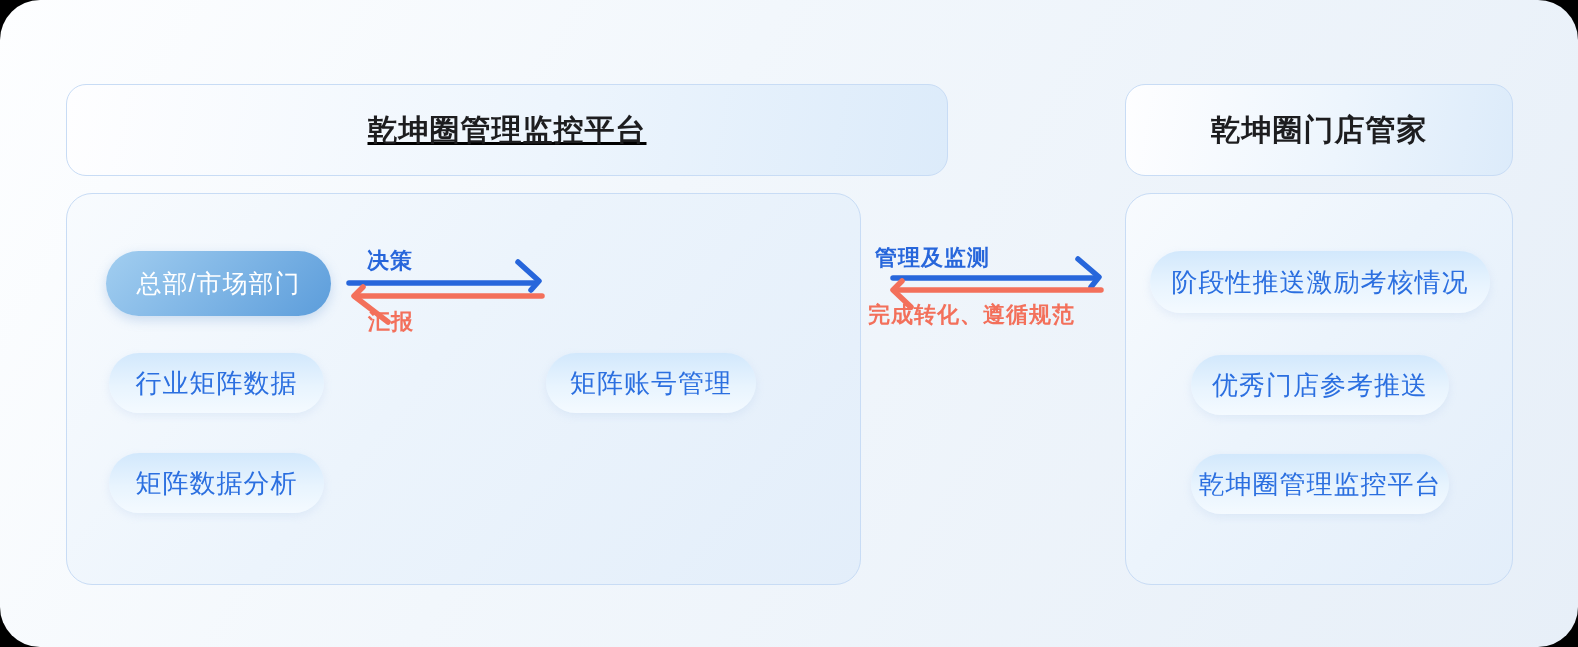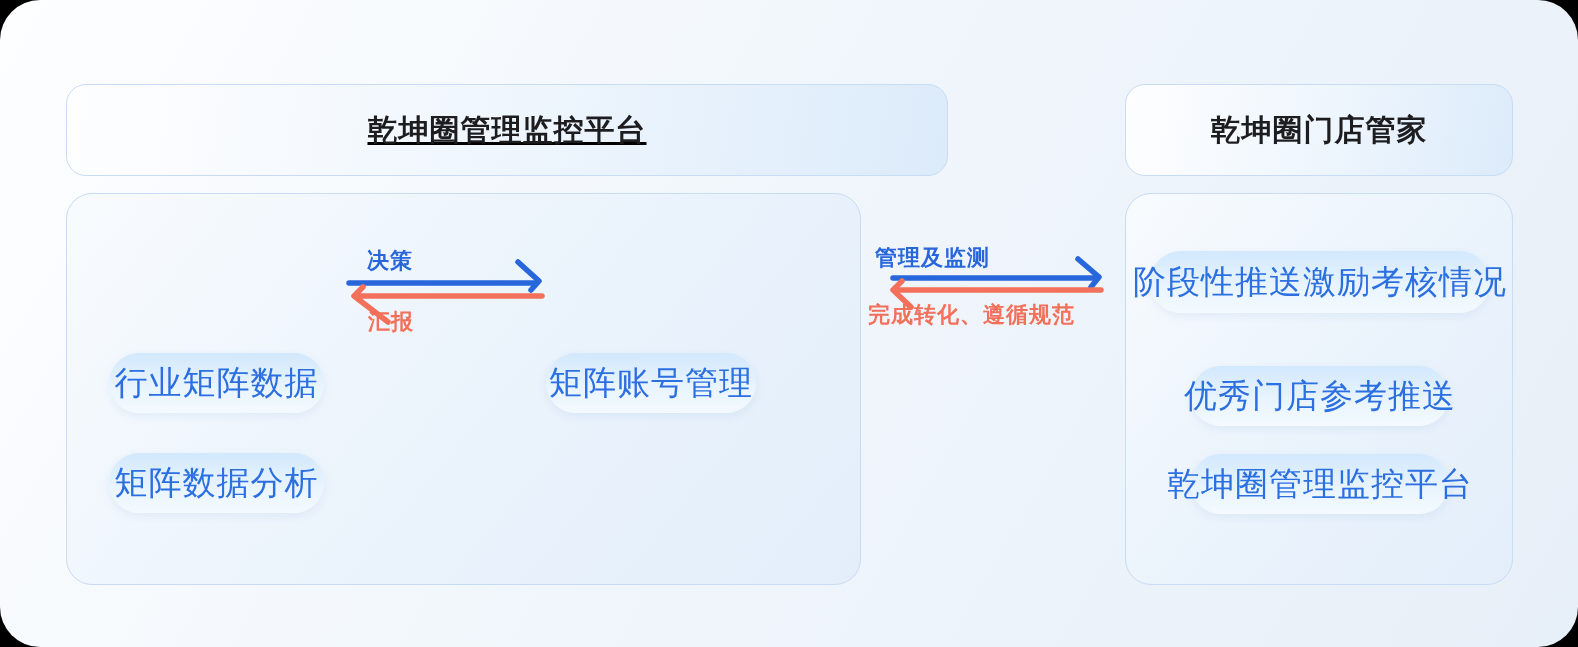--- a/index.html
+++ b/index.html
@@ -49,21 +49,21 @@
     left:39px;top:57px;width:225px;
     background:linear-gradient(135deg,#A2CEF0 0%,#5C9DDB 100%);
     box-shadow:0 4px 12px rgba(93,143,203,.28);
   }
   .actor-red{
     left:484px;top:57px;width:190px;
     background:linear-gradient(165deg,#F8AC9B 0%,#EE7961 100%);
     box-shadow:0 4px 12px rgba(238,120,96,.28);
   }
   .module{
-    height:60px;font-size:33px;font-weight:500;letter-spacing:1px;
+    height:60px;font-size:26px;font-weight:500;letter-spacing:1px;
     color:var(--module-text);
     background:linear-gradient(180deg,#D2E8FC 0%,#E8F4FE 55%,#F4FAFF 100%);
     box-shadow:0 3px 8px rgba(147,183,225,.18);
   }
   .flow-label{
     position:absolute;text-align:left;font-size:22px;font-weight:700;
     letter-spacing:1px;white-space:nowrap;
   }
   .flow-blue{color:var(--arrow-blue);}
   .flow-red{color:var(--arrow-red);}
@@ -79,20 +79,23 @@
 
   <div class="header-box left-header">
     <span class="title">乾坤圈管理监控平台</span>
   </div>
 
   <div class="header-box right-header">
     <span class="title">乾坤圈门店管家</span>
   </div>
 
   <div class="panel left-panel">
+    <div class="pill actor actor-blue">
+      <span>总部/市场部门</span>
+    </div>
 
     <svg class="arrows-svg" style="left:274px;top:52px;width:210px;height:90px" viewBox="0 0 210 90">
       <path class="arrow-stroke stroke-blue" d="M8 37 H194"></path>
       <path class="arrow-stroke stroke-blue" d="M177 16 L198 35 L190 44"></path>
       <path class="arrow-stroke stroke-red" d="M15 50 H201"></path>
       <path class="arrow-stroke stroke-red" d="M47 76 L13 50 L22 41"></path>
     </svg>
     <div class="flow-label flow-blue" style="left:300px;top:52px;width:160px">决策</div>
     <div class="flow-label flow-red" style="left:301px;top:113px;width:160px">汇报</div>
 
@@ -113,21 +116,21 @@
     <path class="arrow-stroke stroke-red" d="M15 45 H221"></path>
     <path class="arrow-stroke stroke-red" d="M31 62 L13 45 L22 36"></path>
   </svg>
   <div class="flow-label flow-blue" style="left:875px;top:243px;width:240px">管理及监测</div>
   <div class="flow-label flow-red" style="left:868px;top:300px;width:280px">完成转化、遵循规范</div>
 
   <div class="panel right-panel">
     <div class="pill module" style="left:24px;top:57px;width:340px;height:62px">
       <span>阶段性推送激励考核情况</span>
     </div>
-    <div class="pill module" style="left:65px;top:172px;width:258px">
+    <div class="pill module" style="left:65px;top:161px;width:258px">
       <span>优秀门店参考推送</span>
     </div>
     <div class="pill module" style="left:65px;top:260px;width:258px">
       <span>乾坤圈管理监控平台</span>
     </div>
   </div>
 
 </div>
 
 </body></html>

